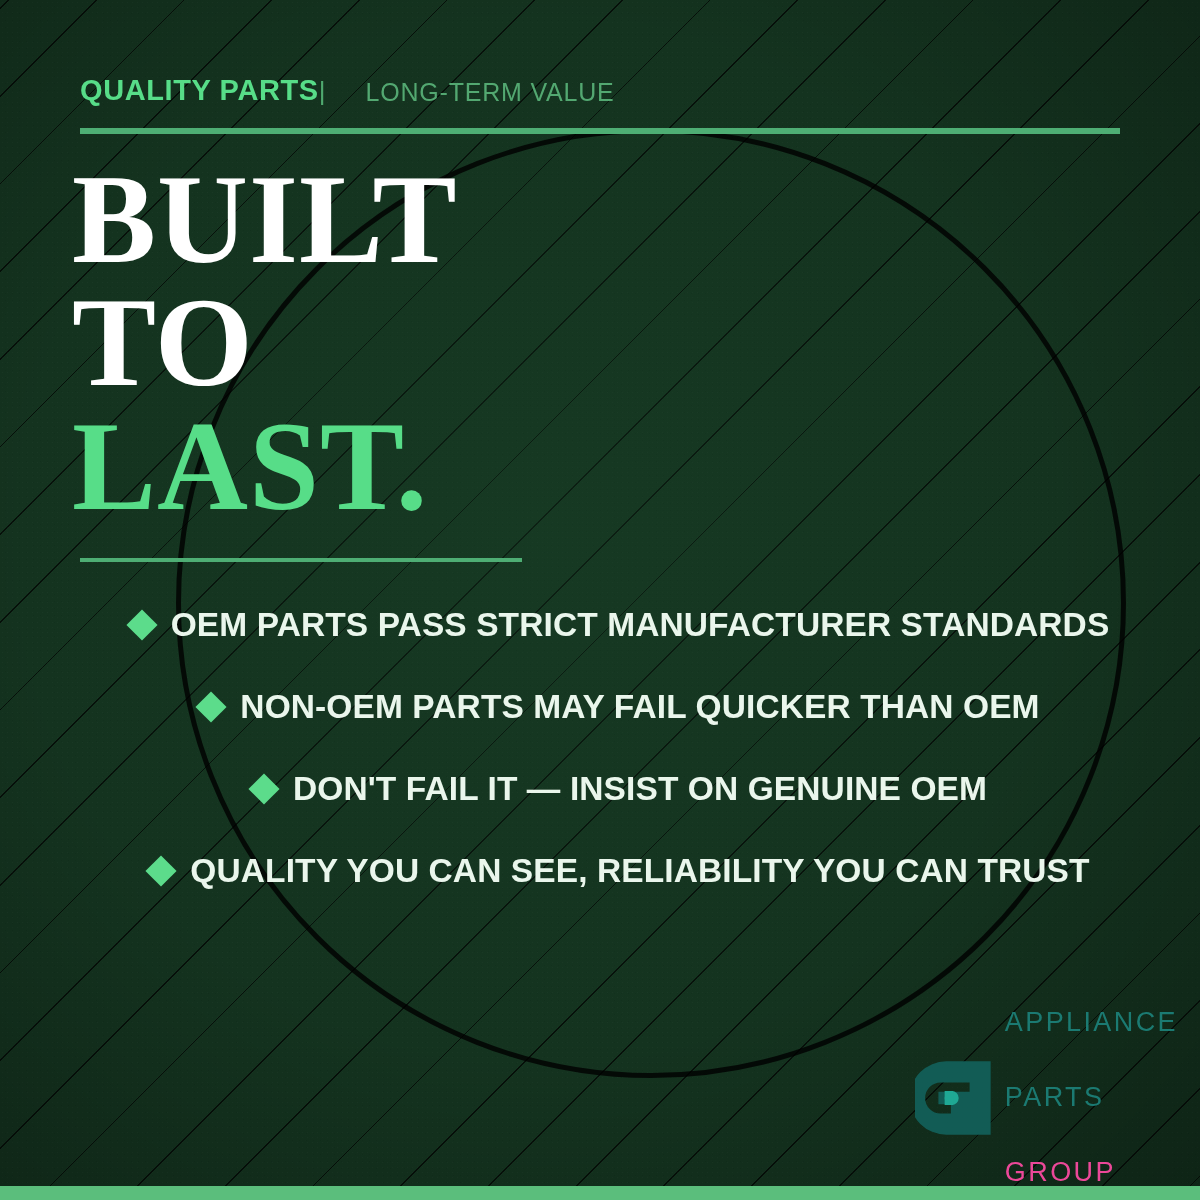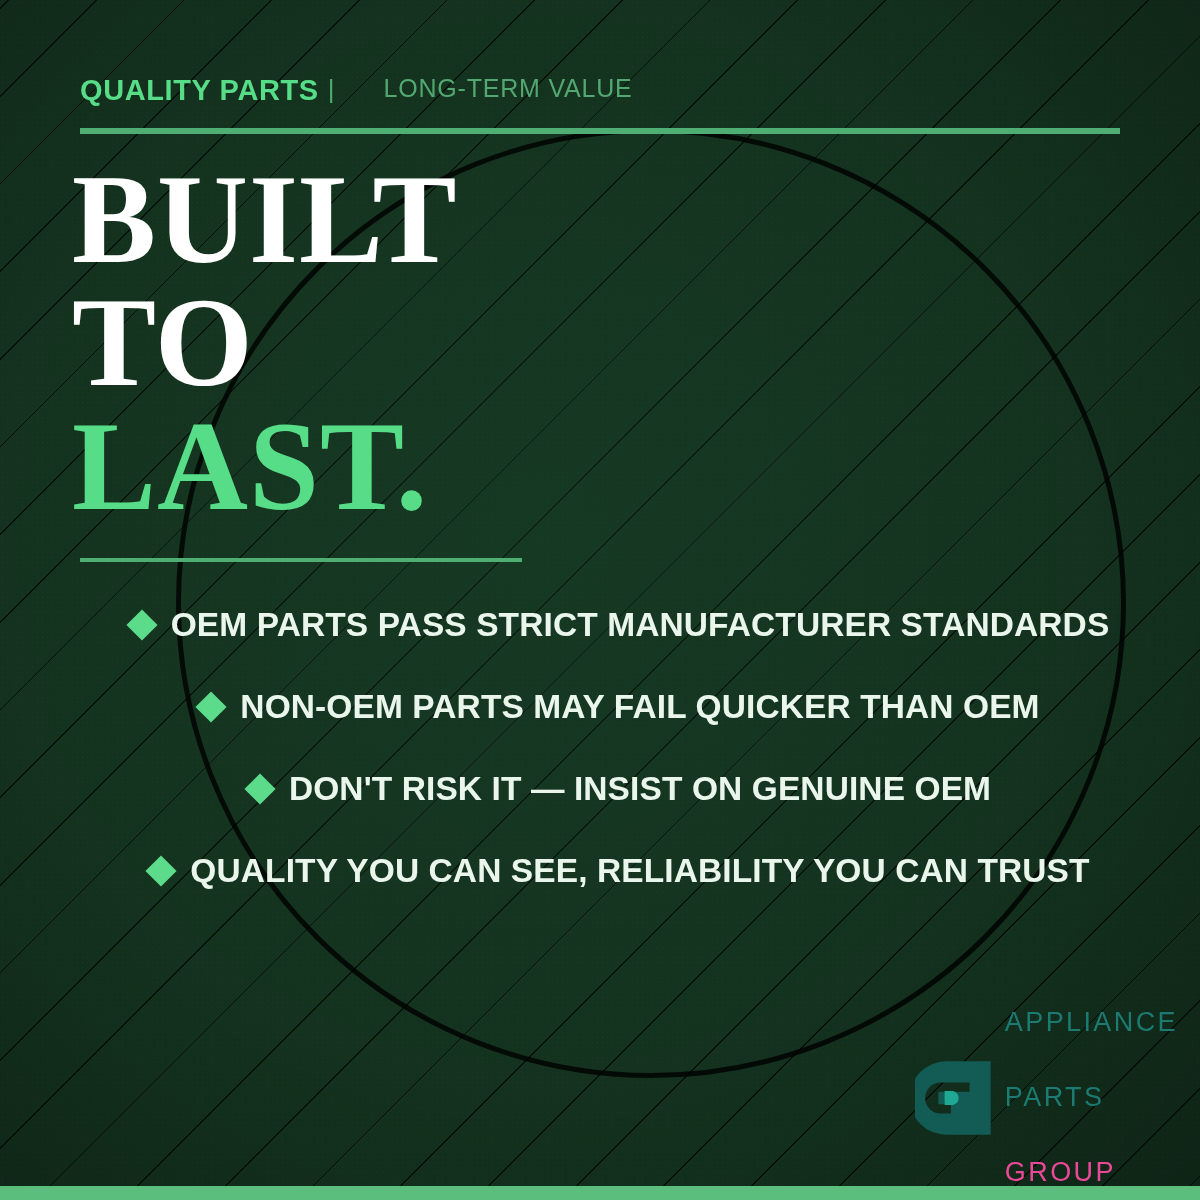--- a/index.html
+++ b/index.html
@@ -69,22 +69,21 @@
     border: 5px solid rgba(0,0,0,0.80);
     box-sizing: border-box;
   }
 
   
   .header {
     position: absolute;
     left: 80px;
     top: 74px;
     display: flex;
-    align-items: flex-start;
-    gap: 9px;
+    align-items: flex-end;
     white-space: nowrap;
   }
 
   .kicker-main {
     font-size: 29px;
     font-weight: 700;
     letter-spacing: 0.6px;
     color: #57DD88;
   }
 
@@ -241,21 +240,21 @@
       <span class="bullet-text">OEM PARTS PASS STRICT MANUFACTURER STANDARDS</span>
     </div>
 
     <div class="bullet-row">
       <span class="diamond"></span>
       <span class="bullet-text">NON-OEM PARTS MAY FAIL QUICKER THAN OEM</span>
     </div>
 
     <div class="bullet-row">
       <span class="diamond"></span>
-      <span class="bullet-text">DON'T RISK IT — INSIST ON GENUINE OEM</span>
+      <span class="bullet-text">DON'T FAIL IT — INSIST ON GENUINE OEM</span>
     </div>
 
     <div class="bullet-row">
       <span class="diamond"></span>
       <span class="bullet-text">QUALITY YOU CAN SEE, RELIABILITY YOU CAN TRUST</span>
     </div>
 
   </div>
 
   <div class="logo">

